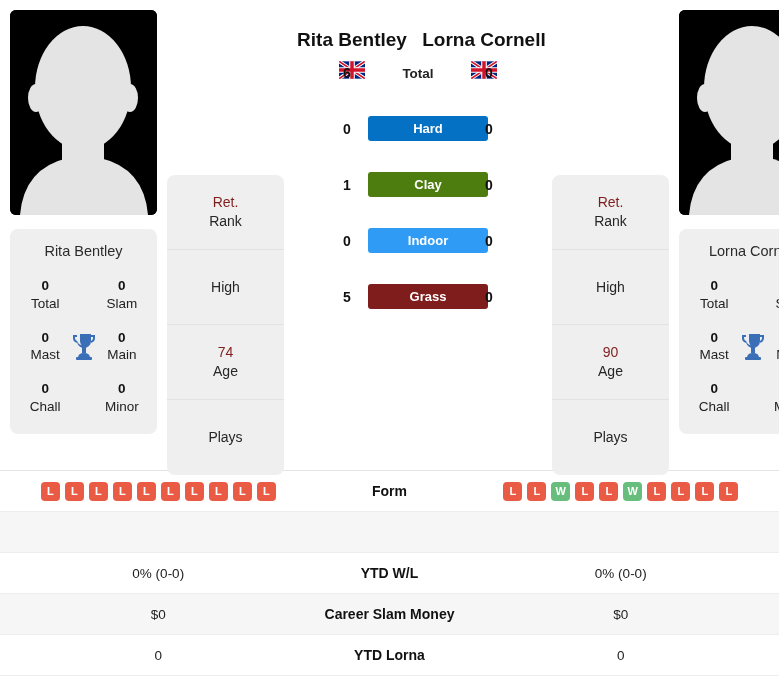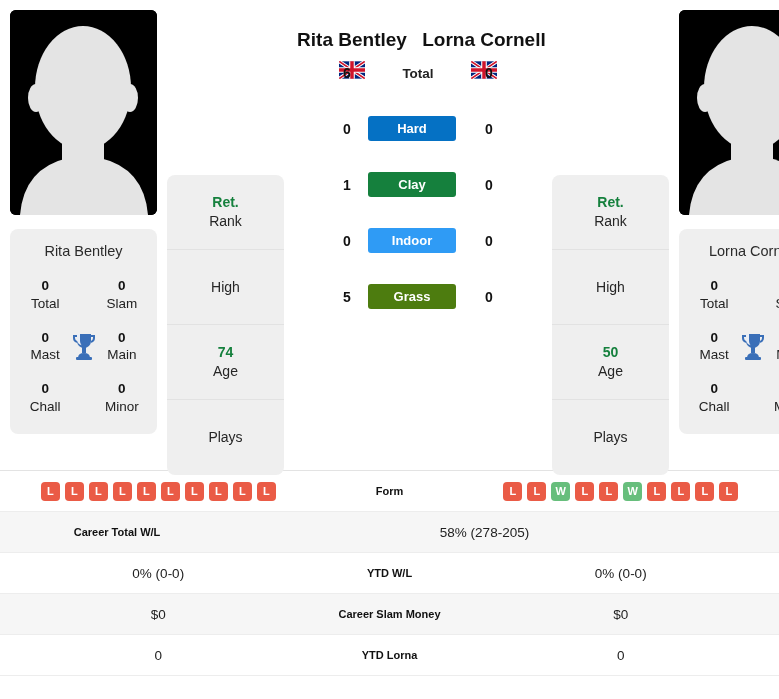--- a/index.html
+++ b/index.html
@@ -93,22 +93,22 @@
     display: flex;
     flex-direction: column;
     align-items: center;
     justify-content: center;
     border-bottom: 1px solid #e2e2e2;
     line-height: 1.35;
   }
   .ibox:last-child { border-bottom: none; text-align: right; }
   .ibox .v {
     font-size: 14px;
-    font-weight: bold;
-    color: #15803d;
+    font-weight: normal;
+    color: #7f1d1d;
   }
   .ibox .k {
     font-size: 14px;
     color: #262626;
   }
 
   
   .center {
     flex: 1 1 auto;
     padding-top: 18px;
@@ -153,21 +153,21 @@
     width: 100px;
     text-align: center;
   }
   .mid .plain {
     font-size: 13.5px;
     font-weight: bold;
     color: #222;
   }
   .badge {
     display: block;
-    width: 88px;
+    width: 120px;
     padding: 5px 16px;
     border-radius: 3px;
     color: #ffffff;
     font-size: 13px;
     font-weight: bold;
     text-align: center;
   }
 
   
   .table { border-top: 1px solid #e3e3e3; }
@@ -185,21 +185,21 @@
     align-items: center;
     font-size: 13.5px;
     color: #222;
   }
   .tleft { justify-content: center; }
   .tright { justify-content: center; }
   .tmid {
     width: 190px;
     flex: 0 0 190px;
     text-align: center;
-    font-size: 11px;
+    font-size: 14px;
     font-weight: bold;
     color: #111;
   }
   .forms { display: flex; gap: 5px; }
   .fb {
     width: 19px;
     height: 19px;
     border-radius: 4px;
     color: #ffffff;
     font-size: 11px;
@@ -331,53 +331,53 @@
         <div class="srline">
           <div class="sc">0</div>
           <div class="mid">
             <span class="badge" style="background: rgb(5, 113, 196);">Hard</span>
           </div>
           <div class="sc">0</div>
         </div>
         <div class="srline">
           <div class="sc">1</div>
           <div class="mid">
-            <span class="badge" style="background: #15803d;">Clay</span>
+            <span class="badge" style="background: #4d7c0f;">Clay</span>
           </div>
           <div class="sc">0</div>
         </div>
         <div class="srline">
           <div class="sc">0</div>
           <div class="mid">
             <span class="badge" style="background: rgb(47, 155, 245);">Indoor</span>
           </div>
           <div class="sc">0</div>
         </div>
         <div class="srline">
           <div class="sc">5</div>
           <div class="mid">
-            <span class="badge" style="background: #4d7c0f;">Grass</span>
+            <span class="badge" style="background: #7f1d1d;">Grass</span>
           </div>
           <div class="sc">0</div>
         </div>
       </div>
   </div>
 
   <div class="infocol">
     <div class="infocard">
       <div class="ibox">
         <span class="v">Ret.</span>
         <span class="k">Rank</span>
       </div>
       <div class="ibox">
         <span class="v"></span>
         <span class="k">High</span>
       </div>
       <div class="ibox">
-        <span class="v">50</span>
+        <span class="v">90</span>
         <span class="k">Age</span>
       </div>
       <div class="ibox">
         <span class="v"></span>
         <span class="k">Plays</span>
       </div>
     </div>
   </div>
 
   <div class="player-col">
@@ -466,22 +466,20 @@
           <span class="fb" style="background: rgb(234, 91, 70);">L</span>
           <span class="fb" style="background: rgb(103, 190, 124);">W</span>
           <span class="fb" style="background: rgb(234, 91, 70);">L</span>
           <span class="fb" style="background: rgb(234, 91, 70);">L</span>
           <span class="fb" style="background: rgb(234, 91, 70);">L</span>
           <span class="fb" style="background: rgb(234, 91, 70);">L</span>
         </div>
       </div>
     </div>
     <div class="trow alt">
-      <div class="tmid">Career Total W/L</div>
-      <div class="tright">58% (278-205)</div>
     </div>
     <div class="trow">
       <div class="tleft">0% (0-0)</div>
       <div class="tmid">YTD W/L</div>
       <div class="tright">0% (0-0)</div>
     </div>
     <div class="trow alt">
       <div class="tleft">$0</div>
       <div class="tmid">Career Slam Money</div>
       <div class="tright">$0</div>

